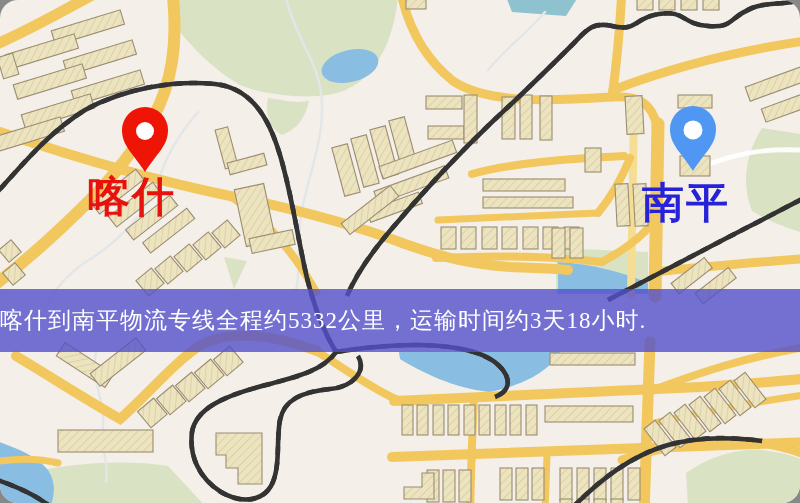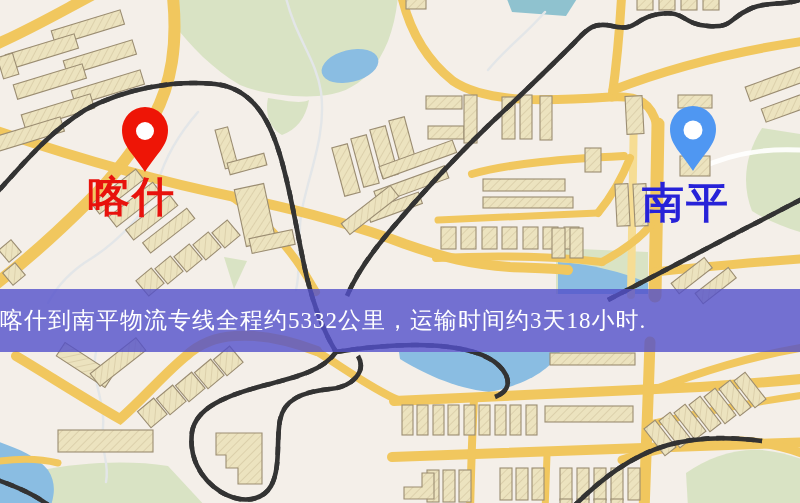--- a/index.html
+++ b/index.html
@@ -1,19 +1,20 @@
 <!DOCTYPE html>
 <html style="--land: #f4efe9; --green: #d9e3c4; --water: #8abde2; --water_teal: #8fc2cf; --road: #f1c75e; --road_light: #f6dd94; --building: #ece3bf; --building_outline: #9b8d72; --railway: #333333; --stream: #e3e6e8; --white_road: #ffffff; --banner-bg: #5250cb; --banner-fg: #ffffff; --origin-label: #e8120c; --dest-label: #2722d8;"><head>
 <meta charset="utf-8">
 <style>
   html,body{margin:0;padding:0;background:#888;}
   .stage{
     position:relative;width:800px;height:503px;overflow:hidden;
     font-family:"Liberation Serif","DejaVu Serif",serif;
     background:var(--land,#f4efe9);
+    border-radius:18px;
   }
   .map-svg{position:absolute;left:0;top:0;width:800px;height:503px;display:block;}
 
   
   .green{fill:var(--green);}
   .water{fill:var(--water);}
   .water-teal{fill:var(--water_teal);}
   .stream{fill:none;stroke:var(--stream);stroke-width:2.4;stroke-linecap:round;}
   .wroad{fill:none;stroke:var(--white_road);stroke-width:5;stroke-linecap:round;opacity:.9;}
   .road{fill:none;stroke:var(--road);stroke-linecap:round;}

